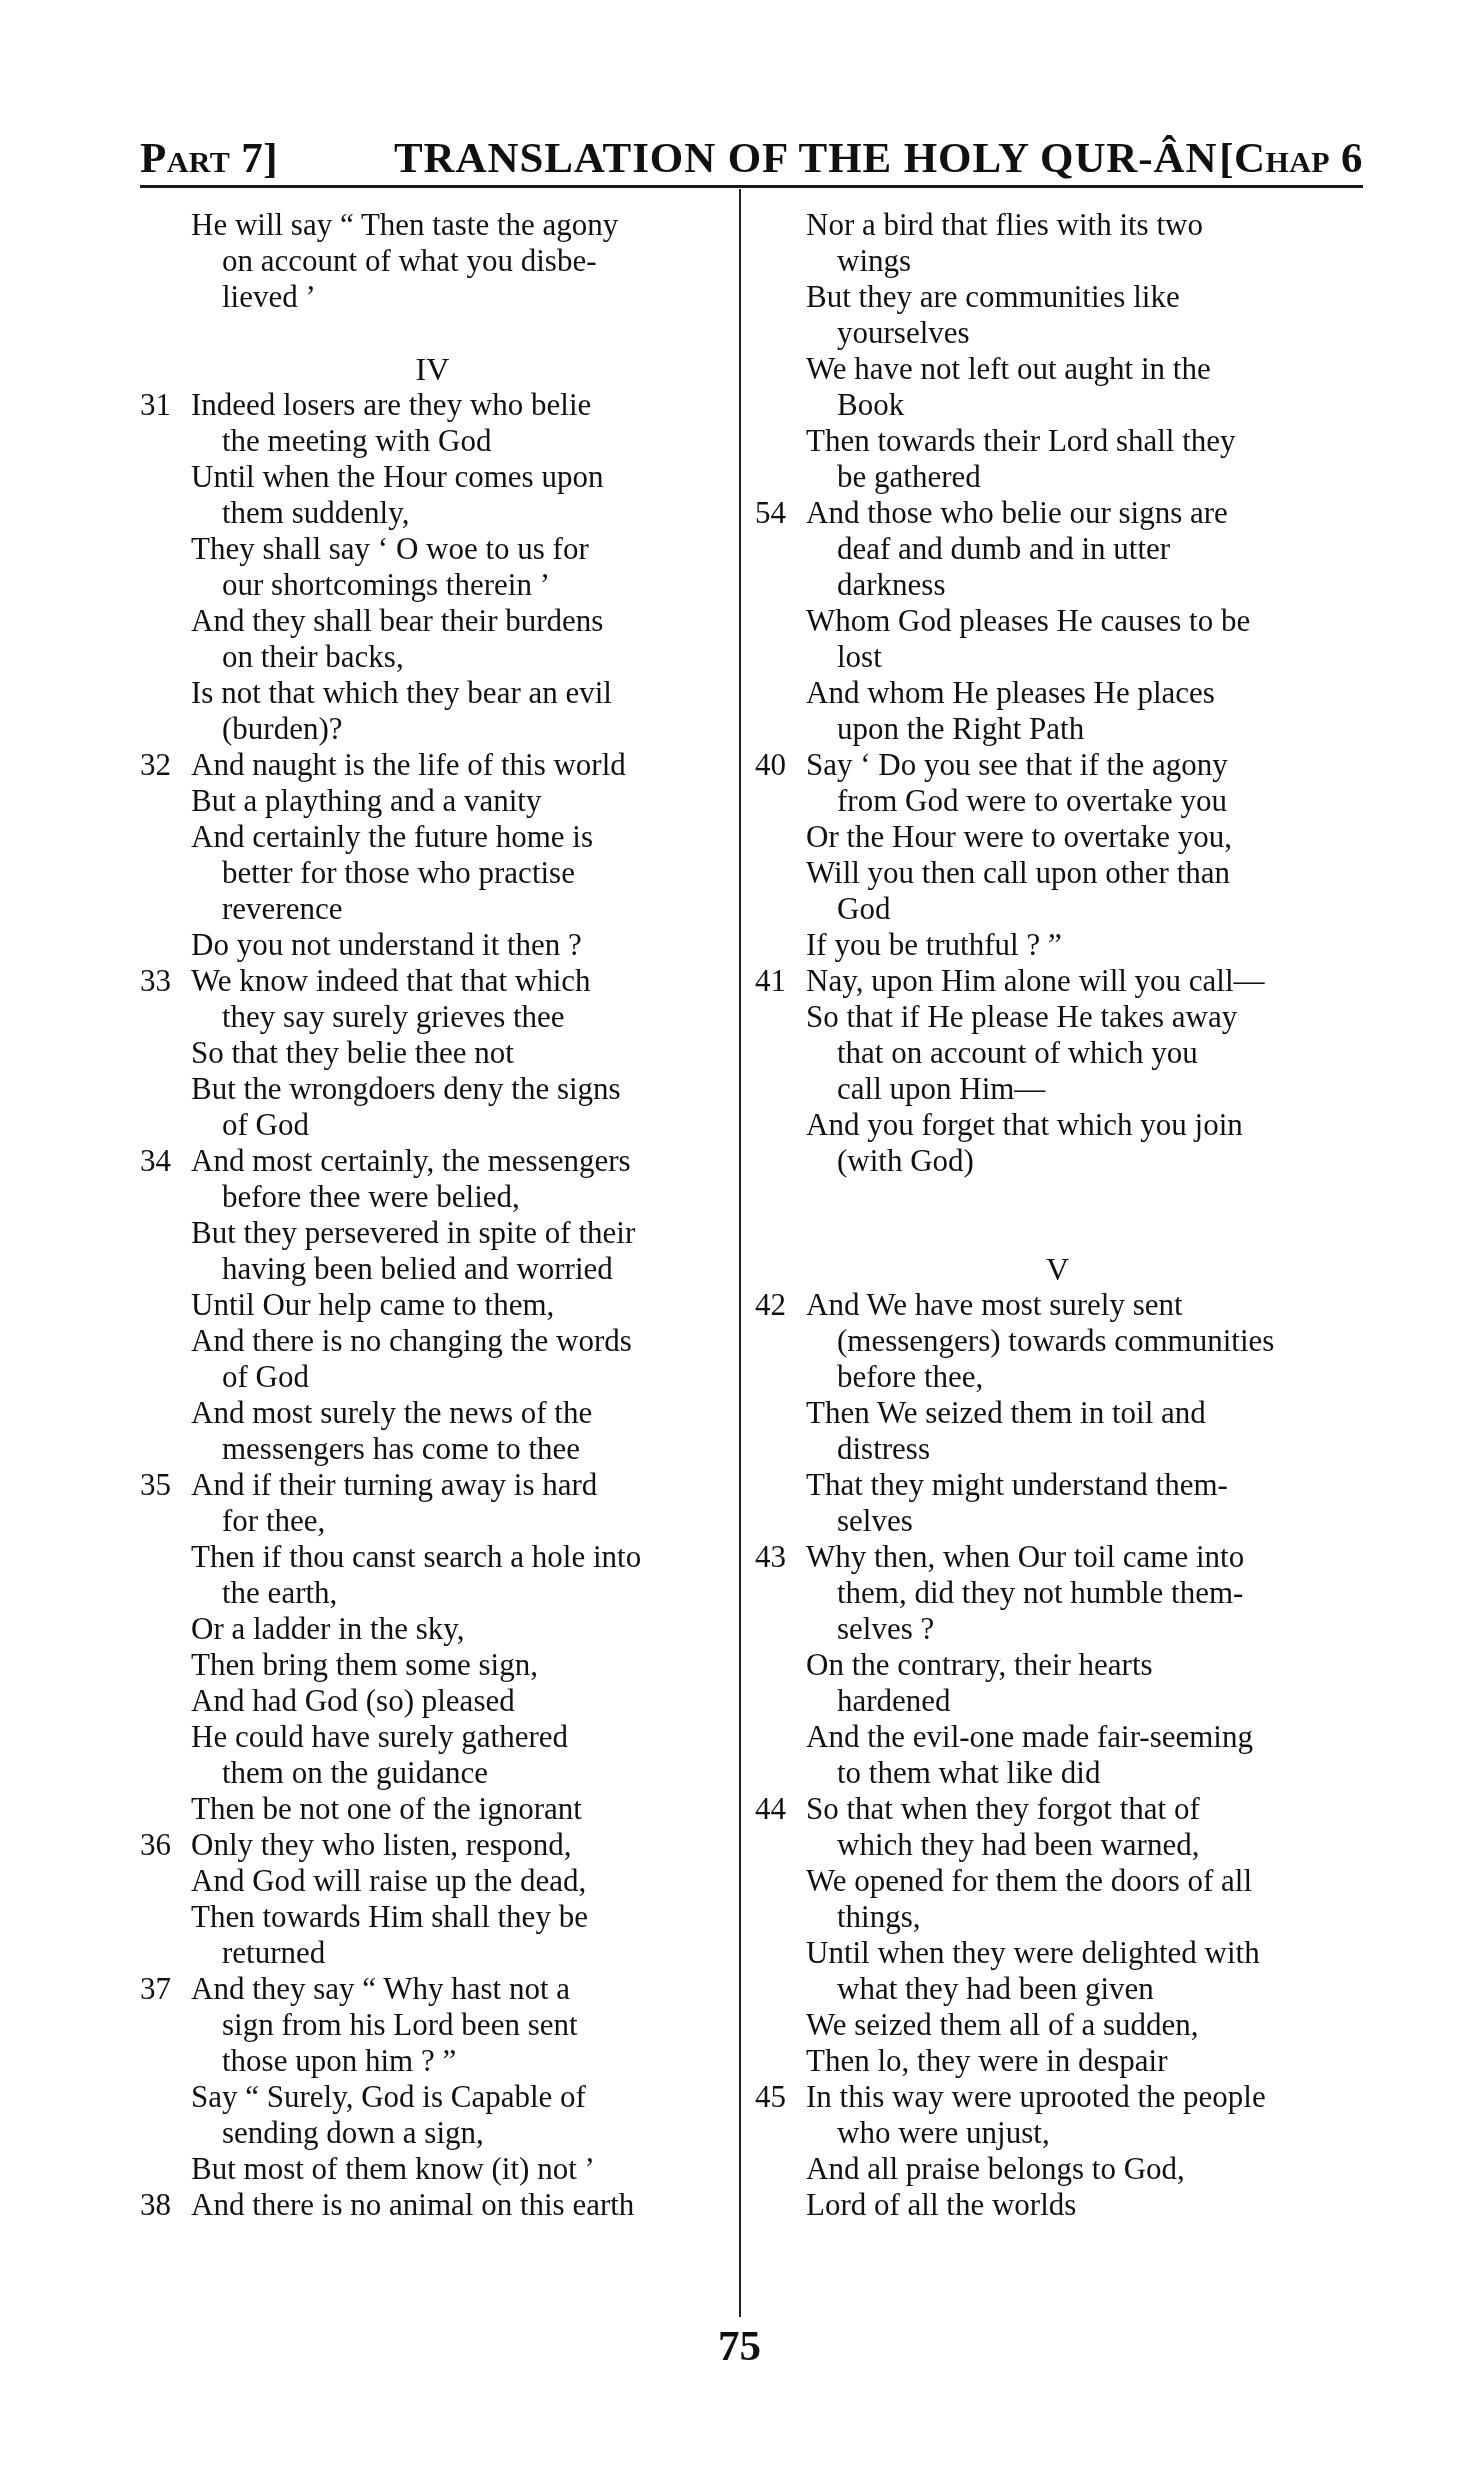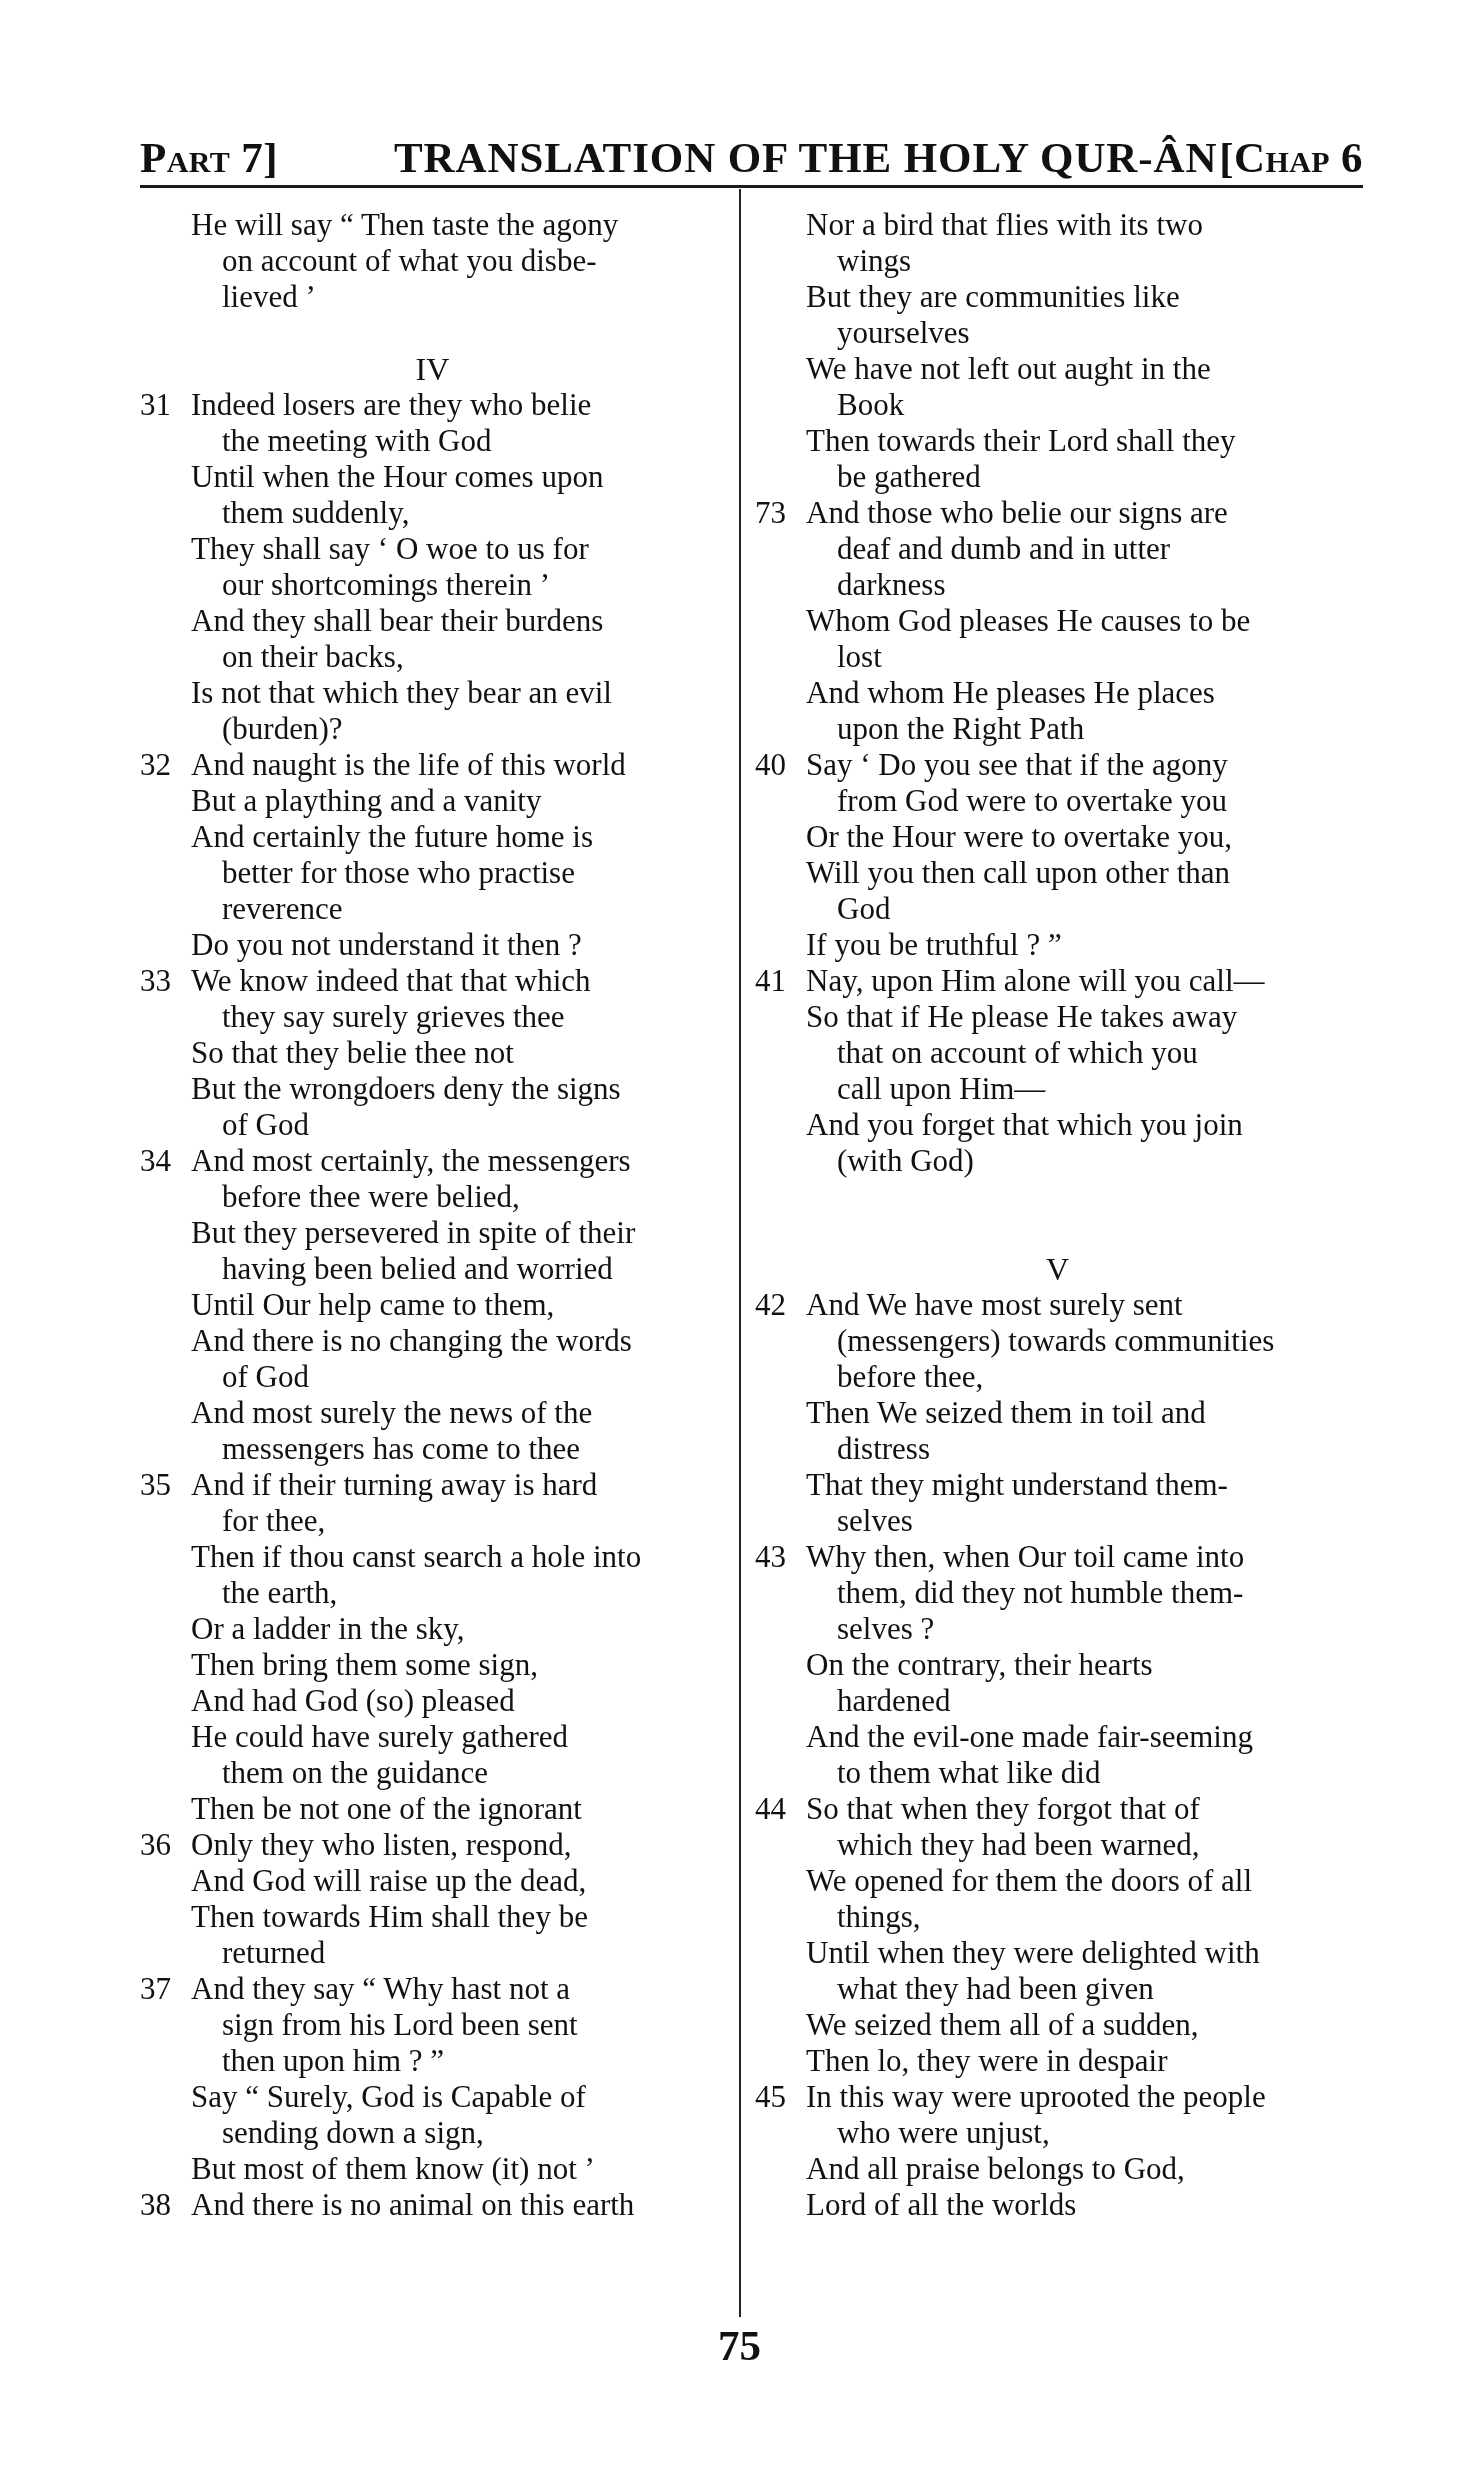--- a/index.html
+++ b/index.html
@@ -232,21 +232,21 @@
     <div class="line l0">
       <span class="num">37</span>
       <span class="txt">And they say  “ Why hast not a</span>
     </div>
     <div class="line l1">
       <span class="num"></span>
       <span class="txt">sign from his Lord been sent</span>
     </div>
     <div class="line l1">
       <span class="num"></span>
-      <span class="txt">then upon him ? ”</span>
+      <span class="txt">those upon him ? ”</span>
     </div>
     <div class="line l0">
       <span class="num"></span>
       <span class="txt">Say  “ Surely, God is Capable of</span>
     </div>
     <div class="line l1">
       <span class="num"></span>
       <span class="txt">sending down a sign,</span>
     </div>
     <div class="line l0">
@@ -285,21 +285,21 @@
     </div>
     <div class="line l0">
       <span class="num"></span>
       <span class="txt">Then towards their Lord shall they</span>
     </div>
     <div class="line l1">
       <span class="num"></span>
       <span class="txt">be gathered</span>
     </div>
     <div class="line l0">
-      <span class="num">73</span>
+      <span class="num">54</span>
       <span class="txt">And those who belie our signs are</span>
     </div>
     <div class="line l1">
       <span class="num"></span>
       <span class="txt">deaf and dumb and in utter</span>
     </div>
     <div class="line l1">
       <span class="num"></span>
       <span class="txt">darkness</span>
     </div>

